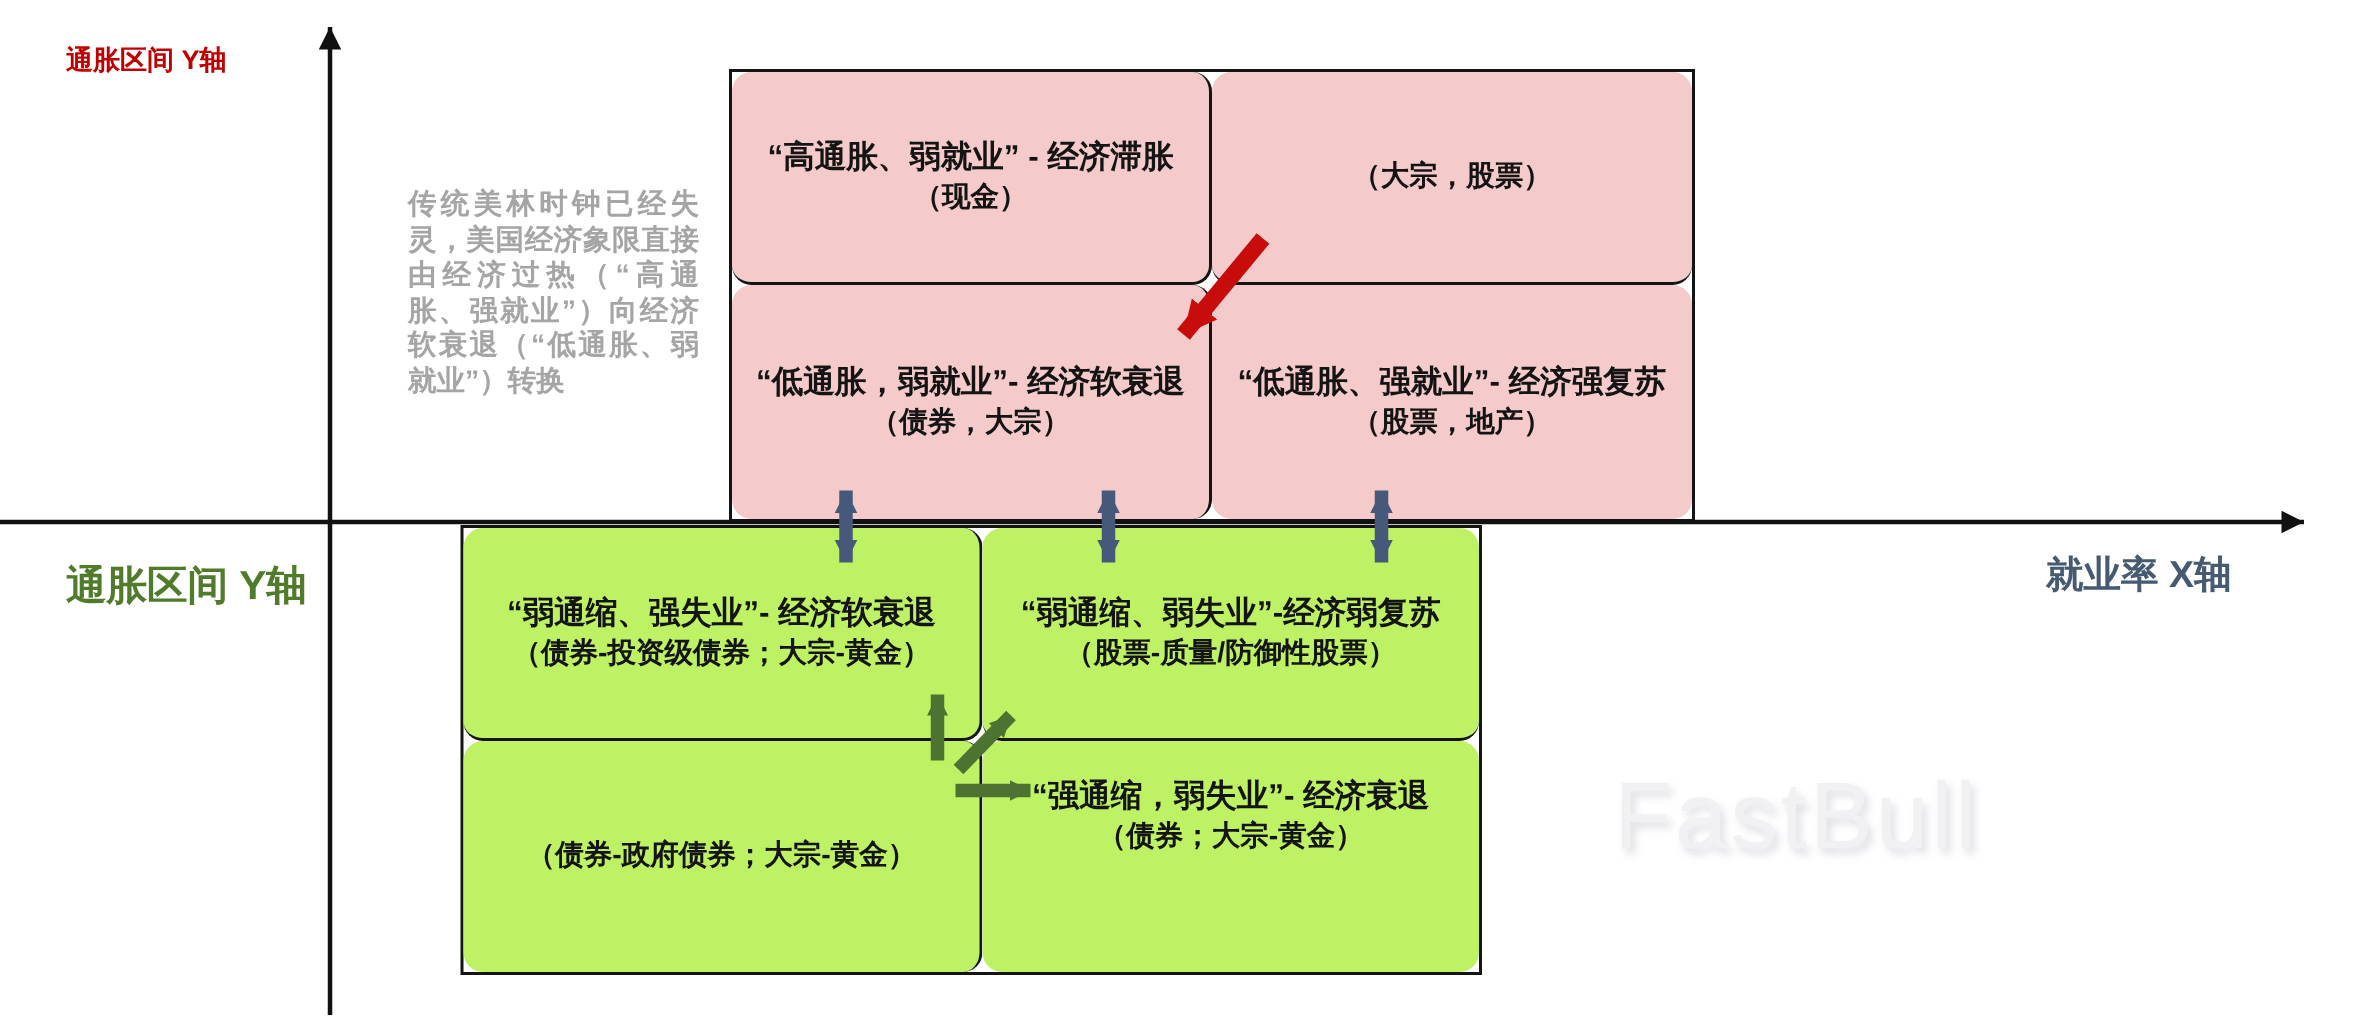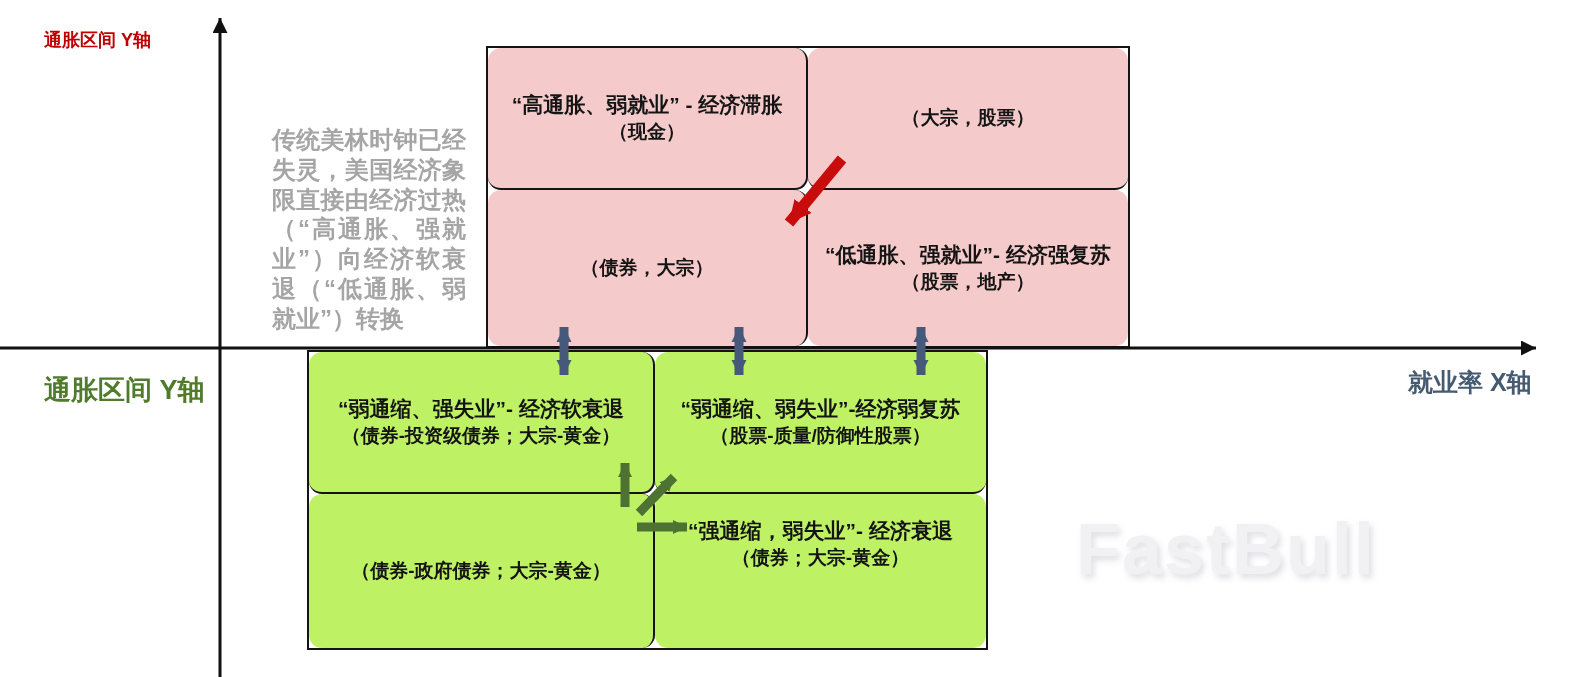--- a/index.html
+++ b/index.html
@@ -8,26 +8,26 @@
     width: 1572px;
     height: 677px;
     background: #ffffff;
     overflow: hidden;
     font-family: "Liberation Sans", "DejaVu Sans", sans-serif;
   }
   
   .axis-label { position: absolute; font-weight: bold; white-space: nowrap; }
   #lbl-inflation  { left: 44px;  top: 28px;  font-size: 18px; color: #c00000; }
   #lbl-deflation  { left: 44px;  top: 372px; font-size: 27px; color: #507b2b; }
-  #lbl-employment { left: 1408px; top: 366px; font-size: 25px; color: #465a71; }
+  #lbl-employment { left: 1364px; top: 366px; font-size: 25px; color: #465a71; }
   
   #note {
     position: absolute;
     left: 272px; top: 125px; width: 194px;
-    font-size: 24px; font-weight: bold; line-height: 1.24;
+    font-size: 19px; font-weight: bold; line-height: 1.24;
     color: #a5a5a5; text-align: justify;
   }
   
   .quad-grid {
     position: absolute;
     display: grid;
     border: 2px solid #141414;
     box-sizing: border-box;
   }
   #grid-inflation {
@@ -57,21 +57,21 @@
   
   #overlay {
     position: absolute; left: 0; top: 0;
     width: 1572px; height: 677px;
     pointer-events: none;
   }
   
   #watermark {
     position: absolute;
     left: 1076px; top: 508px;
-    font-size: 72px; font-weight: 700; letter-spacing: 2px;
+    font-size: 63px; font-weight: 400; letter-spacing: 2px;
     color: #f1f1f4;
     text-shadow: 3px 4px 6px rgba(185,185,198,0.45);
     user-select: none;
   }
 </style>
 </head>
 <body>
 
 <div id="canvas">
 
@@ -83,20 +83,21 @@
 
   <div id="grid-inflation" class="quad-grid">
     <div class="cell b-r b-b">
       <span class="q-title">“高通胀、弱就业” - 经济滞胀</span>
       <span class="q-assets">（现金）</span>
     </div>
     <div class="cell b-b">
       <span class="q-assets">（大宗，股票）</span>
     </div>
     <div class="cell b-r">
+      <span class="q-title">“低通胀，弱就业”- 经济软衰退</span>
       <span class="q-assets">（债券，大宗）</span>
     </div>
     <div class="cell">
       <span class="q-title">“低通胀、强就业”- 经济强复苏</span>
       <span class="q-assets">（股票，地产）</span>
     </div>
   </div>
 
   <div id="grid-deflation" class="quad-grid">
     <div class="cell b-r b-b">

